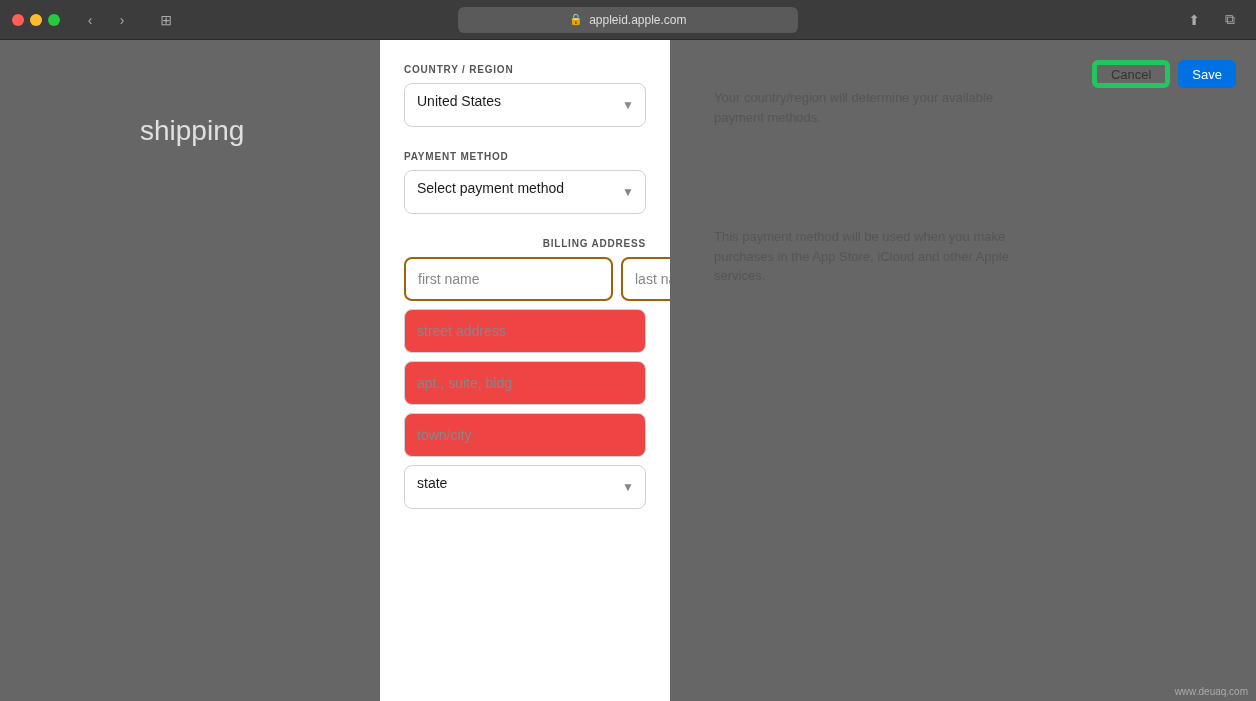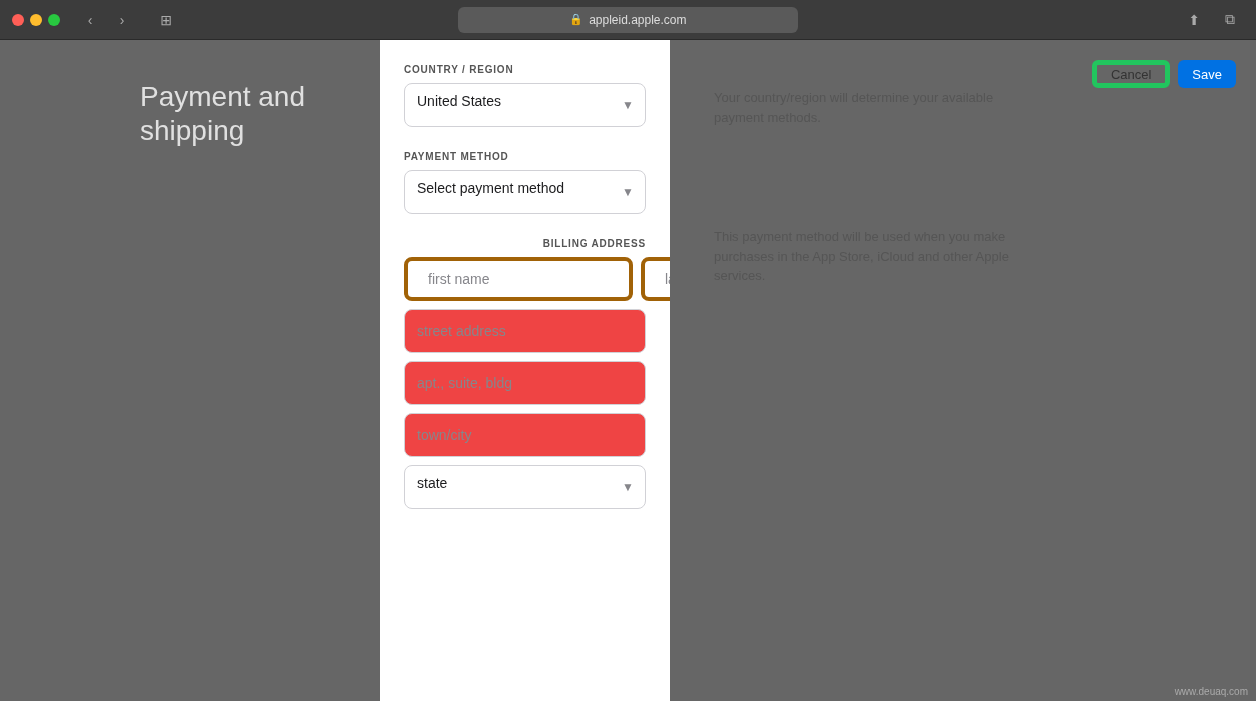--- a/index.html
+++ b/index.html
@@ -246,23 +246,23 @@
       margin-bottom: 8px;
     }
 
     .input-field::placeholder {
       color: #86868b;
     }
 
     .input-half {
       flex: 1;
       height: 44px;
-      border: 4px solid #a16207;
+      border: 2px solid #a16207;
       border-radius: 8px;
-      padding: 0 20px;
+      padding: 0 12px;
       font-size: 14px;
       color: #1c1c1e;
       background: #fff;
       outline: none;
     }
 
     .input-half::placeholder {
       color: #86868b;
     }
 
@@ -348,21 +348,21 @@
   <div class="browser-actions">
     <button class="browser-action-btn">⬆</button>
     <button class="browser-action-btn">⧉</button>
   </div>
 </div>
 
 <div class="page-content">
 
   <div class="left-sidebar">
     <h1 class="page-title">
-      <span>Payment and</span><br>
+      <br>
       <span>shipping</span>
     </h1>
   </div>
 
   <div class="form-panel">
 
     
     <div class="section-label">COUNTRY / REGION</div>
     <div class="select-wrapper">
       <select class="select-field">

